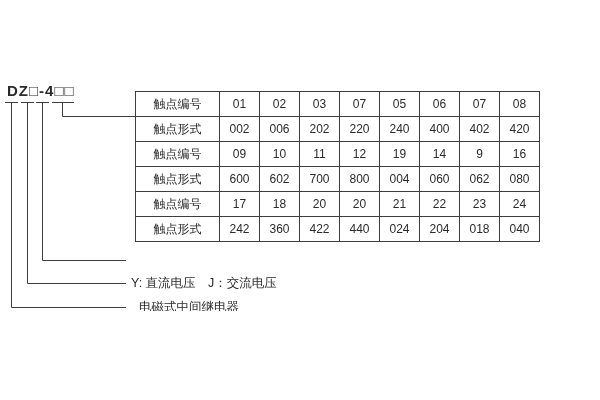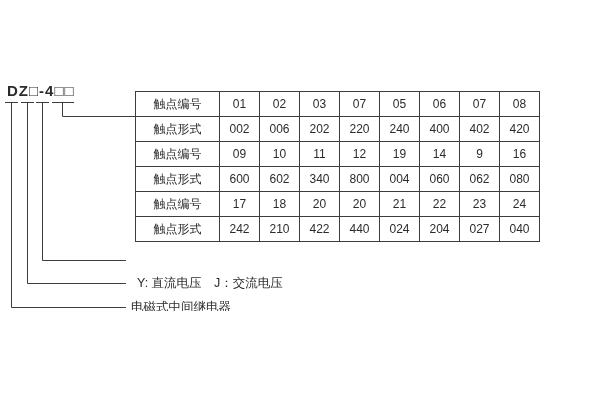--- a/index.html
+++ b/index.html
@@ -60,22 +60,22 @@
   .contact-table td.value-cell { width: 40px; }
   .note {
     position: absolute;
     left: 131px;
     font-size: 12.5px;
     line-height: 15px;
     color: var(--text);
     white-space: nowrap;
   }
   .note-1 { top: 253px; }
-  .note-2 { top: 276px; margin-left: 6px; }
-  .note-3 { top: 300px; }
+  .note-2 { top: 276px; }
+  .note-3 { top: 300px; margin-left: 8px; }
 </style>
 </head>
 <body>
 
 <div class="page">
 
   <div class="model-label">DZ□-4□□</div>
 
   <svg class="connectors" viewBox="0 0 600 400" xmlns="http://www.w3.org/2000/svg" aria-hidden="true">
 
@@ -122,47 +122,47 @@
           <td class="value-cell">12</td>
           <td class="value-cell">19</td>
           <td class="value-cell">14</td>
           <td class="value-cell">9</td>
           <td class="value-cell">16</td>
         </tr>
         <tr>
           <td class="label-cell">触点形式</td>
           <td class="value-cell">600</td>
           <td class="value-cell">602</td>
-          <td class="value-cell">340</td>
+          <td class="value-cell">700</td>
           <td class="value-cell">800</td>
           <td class="value-cell">004</td>
           <td class="value-cell">060</td>
           <td class="value-cell">062</td>
           <td class="value-cell">080</td>
         </tr>
         <tr>
           <td class="label-cell">触点编号</td>
           <td class="value-cell">17</td>
           <td class="value-cell">18</td>
           <td class="value-cell">20</td>
           <td class="value-cell">20</td>
           <td class="value-cell">21</td>
           <td class="value-cell">22</td>
           <td class="value-cell">23</td>
           <td class="value-cell">24</td>
         </tr>
         <tr>
           <td class="label-cell">触点形式</td>
           <td class="value-cell">242</td>
-          <td class="value-cell">210</td>
+          <td class="value-cell">360</td>
           <td class="value-cell">422</td>
           <td class="value-cell">440</td>
           <td class="value-cell">024</td>
           <td class="value-cell">204</td>
-          <td class="value-cell">027</td>
+          <td class="value-cell">018</td>
           <td class="value-cell">040</td>
         </tr>
       </tbody>
   </table>
 
   <div class="note note-2">Y: 直流电压　J：交流电压</div>
   <div class="note note-3">电磁式中间继电器</div>
 
 </div>
 

